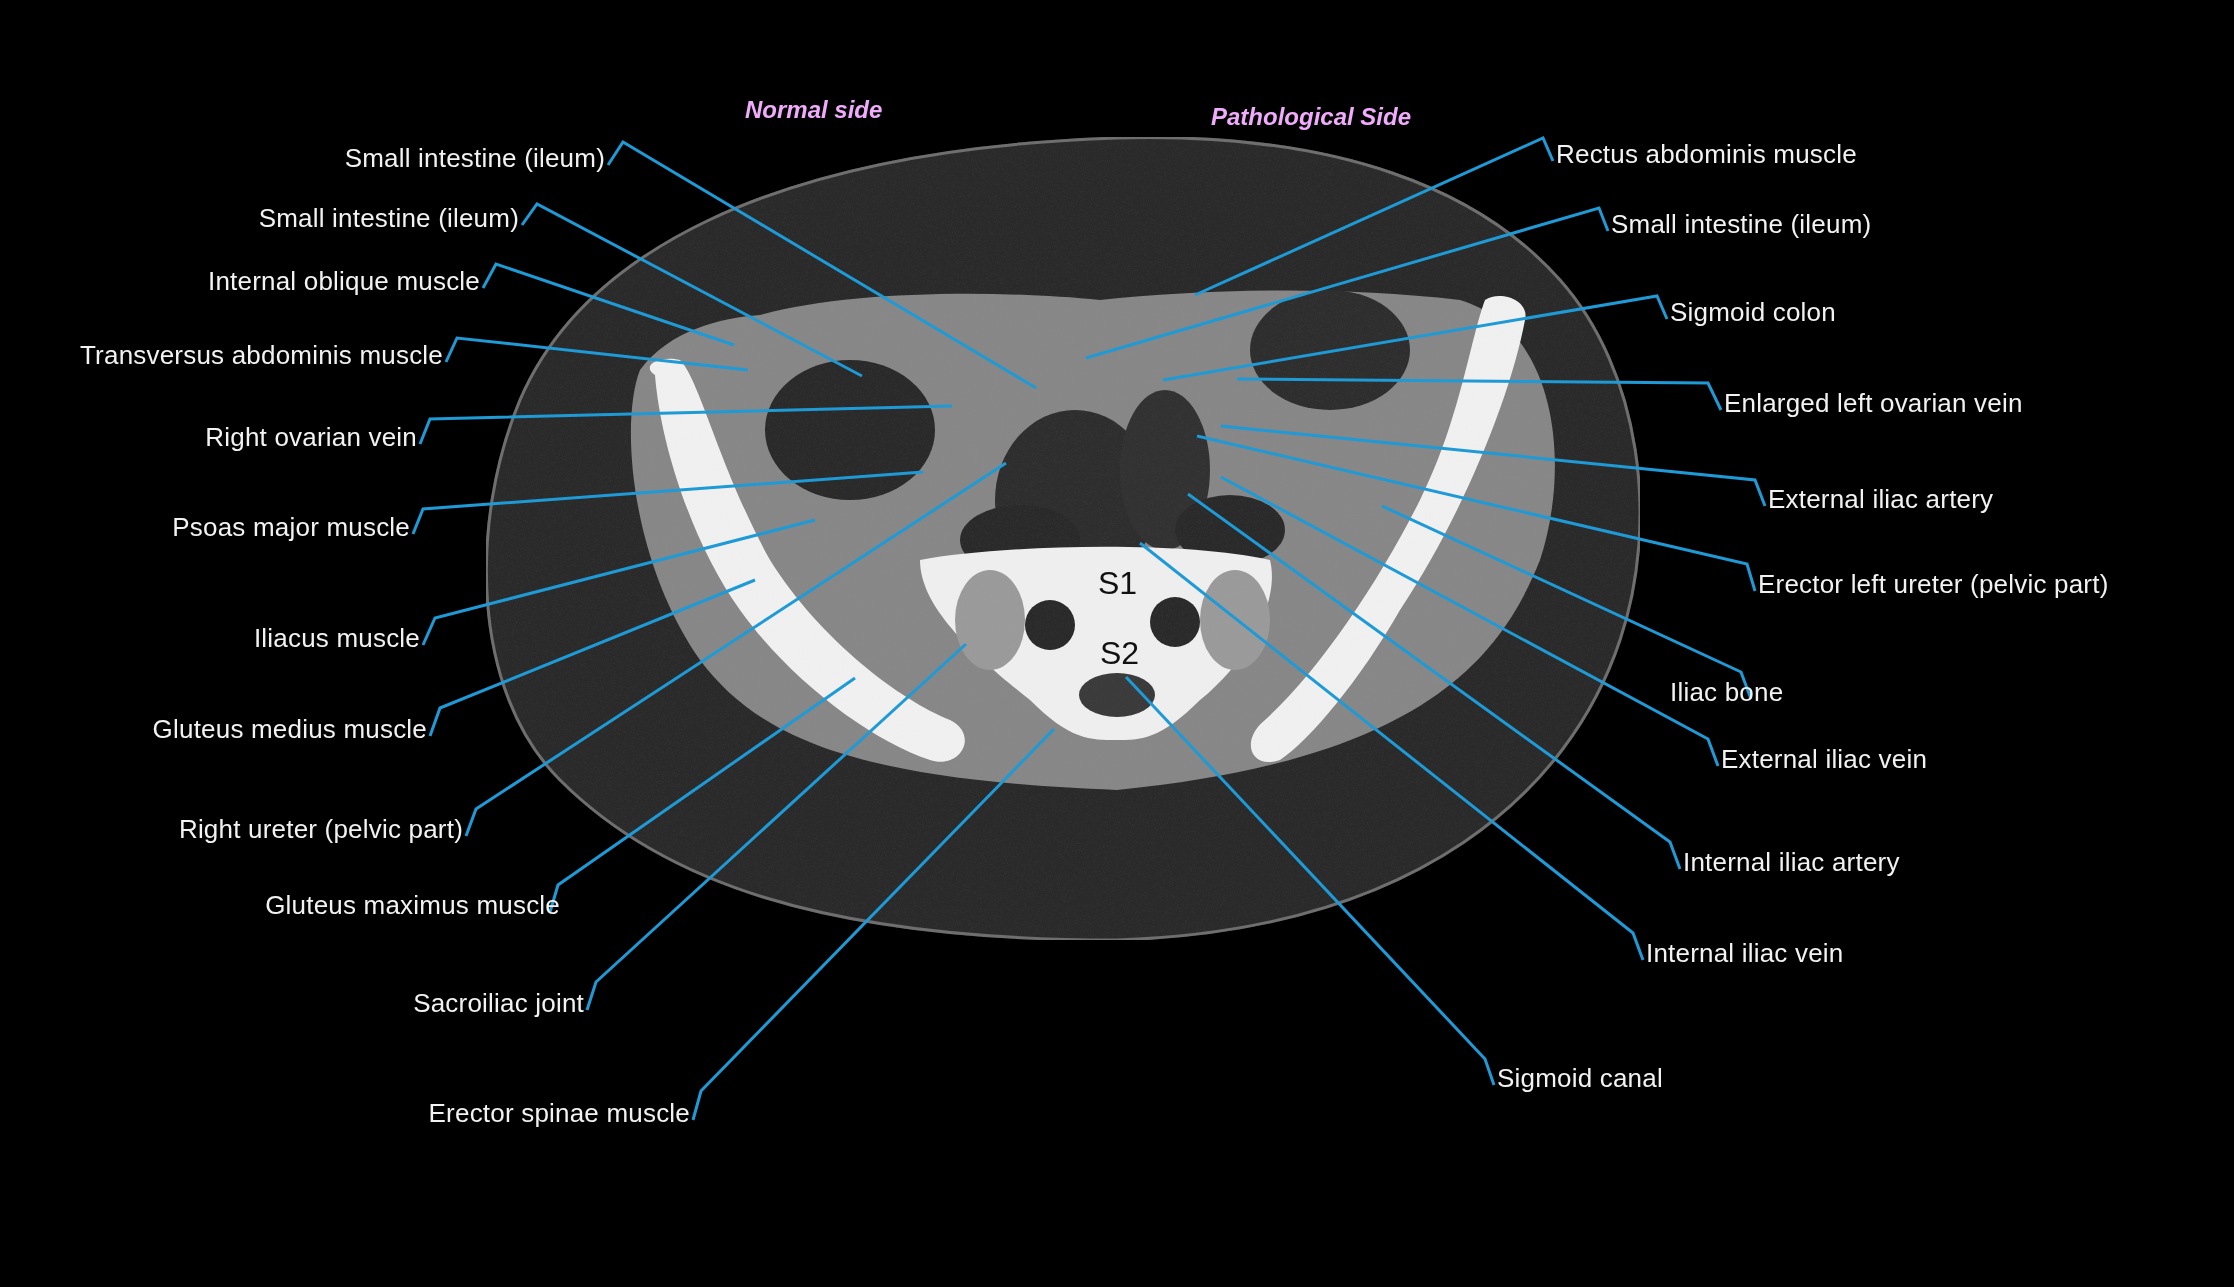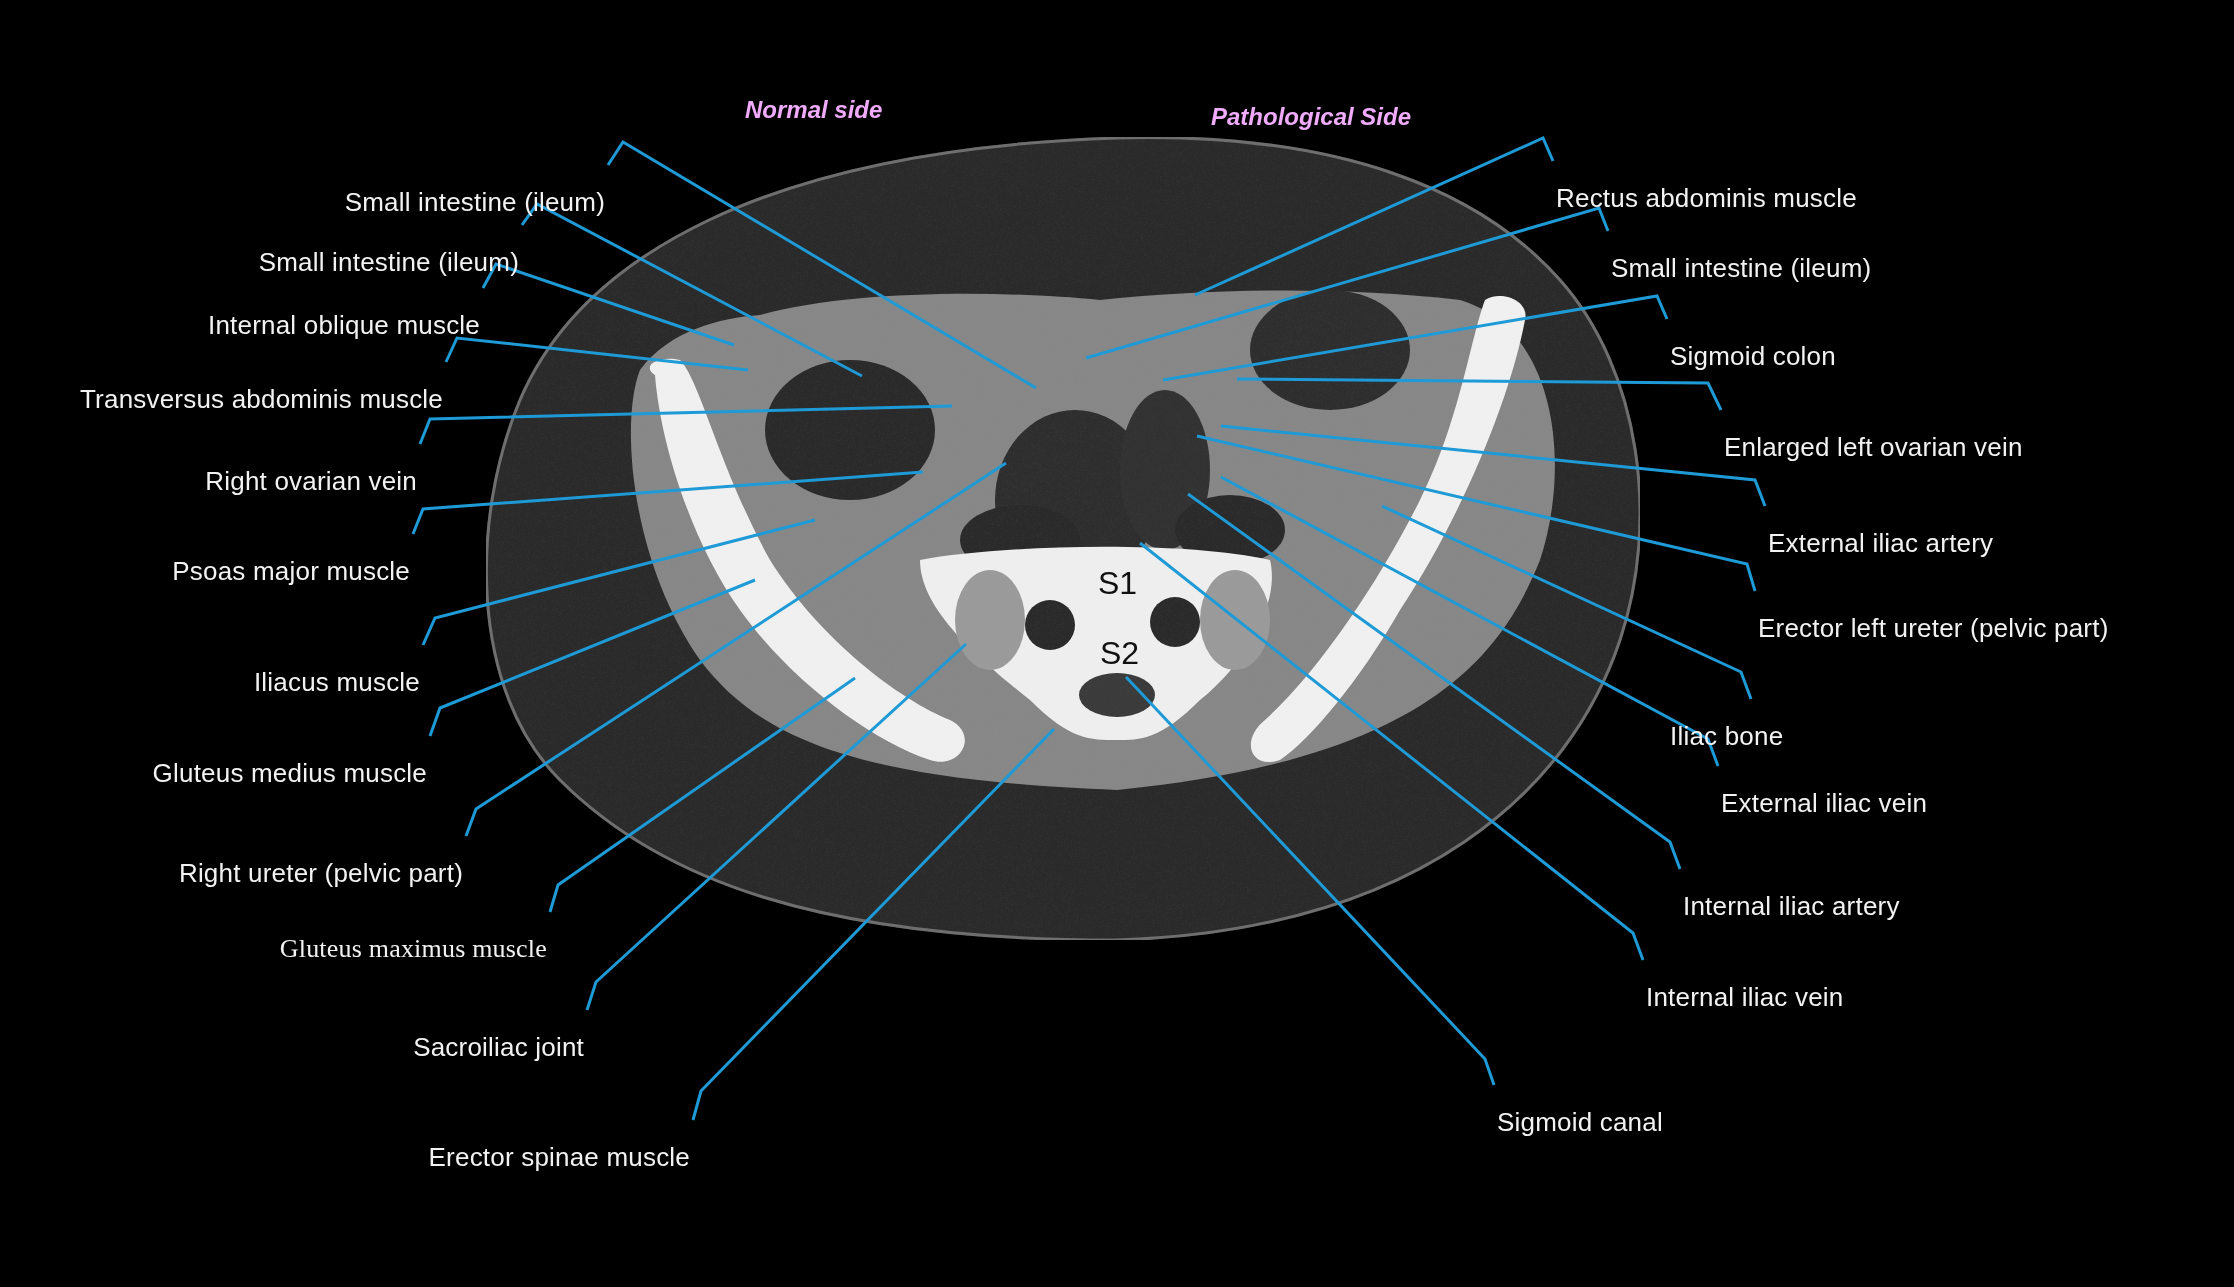--- a/index.html
+++ b/index.html
@@ -1,19 +1,19 @@
 <!DOCTYPE html>
 <html><head>
 <meta charset="utf-8">
 <style>
   html, body { margin:0; padding:0; background:#000; }
   body { width:2234px; height:1287px; position:relative; overflow:hidden;
          font-family:"Liberation Sans", "DejaVu Sans", sans-serif; }
   #ct { position:absolute; left:0; top:0; width:2234px; height:1287px; }
-  .label { position:absolute; color:#f2f2f2; font-size:26px; white-space:nowrap; line-height:30px; letter-spacing:0.2px;margin-top:44px; }
+  .label { position:absolute; color:#f2f2f2; font-size:26px; white-space:nowrap; line-height:30px; letter-spacing:0.2px; }
   .label.left { text-align:right; transform:translateX(-100%); }
   .title { position:absolute; color:#f0abfc; font-size:24px; font-weight:bold; white-space:nowrap;font-style:italic; }
   .vert { position:absolute; color:#111; font-size:32px; font-weight:500; }
 </style>
 </head>
 <body>
 
 <svg id="ct" viewBox="0 0 2234 1287" xmlns="http://www.w3.org/2000/svg">
   <defs>
     <filter id="noise" x="0" y="0" width="100%" height="100%">
@@ -94,21 +94,21 @@
 <div id="labels">
     <div class="label left" style="left: 605px; top: 143px;">Small intestine (ileum)</div>
     <div class="label left" style="left: 519px; top: 203px;">Small intestine (ileum)</div>
     <div class="label left" style="left: 480px; top: 266px;">Internal oblique muscle</div>
     <div class="label left" style="left: 443px; top: 340px;">Transversus abdominis muscle</div>
     <div class="label left" style="left: 417px; top: 422px;">Right ovarian vein</div>
     <div class="label left" style="left: 410px; top: 512px;">Psoas major muscle</div>
     <div class="label left" style="left: 420px; top: 623px;">Iliacus muscle</div>
     <div class="label left" style="left: 427px; top: 714px;">Gluteus medius muscle</div>
     <div class="label left" style="left: 463px; top: 814px;">Right ureter (pelvic part)</div>
-    <div class="label left" style="left: 547px; top: 890px; font-family: Liberation Serif, serif;">Gluteus maximus muscle</div>
+    <div class="label left" style="left: 560px; top: 890px;">Gluteus maximus muscle</div>
     <div class="label left" style="left: 584px; top: 988px;">Sacroiliac joint</div>
     <div class="label left" style="left: 690px; top: 1098px;">Erector spinae muscle</div>
     <div class="label right" style="left: 1556px; top: 139px;">Rectus abdominis muscle</div>
     <div class="label right" style="left: 1611px; top: 209px;">Small intestine (ileum)</div>
     <div class="label right" style="left: 1670px; top: 297px;">Sigmoid colon</div>
     <div class="label right" style="left: 1724px; top: 388px;">Enlarged left ovarian vein</div>
     <div class="label right" style="left: 1768px; top: 484px;">External iliac artery</div>
     <div class="label right" style="left: 1758px; top: 569px;">Erector left ureter (pelvic part)</div>
     <div class="label right" style="left: 1670px; top: 677px;">Iliac bone</div>
     <div class="label right" style="left: 1721px; top: 744px;">External iliac vein</div>

